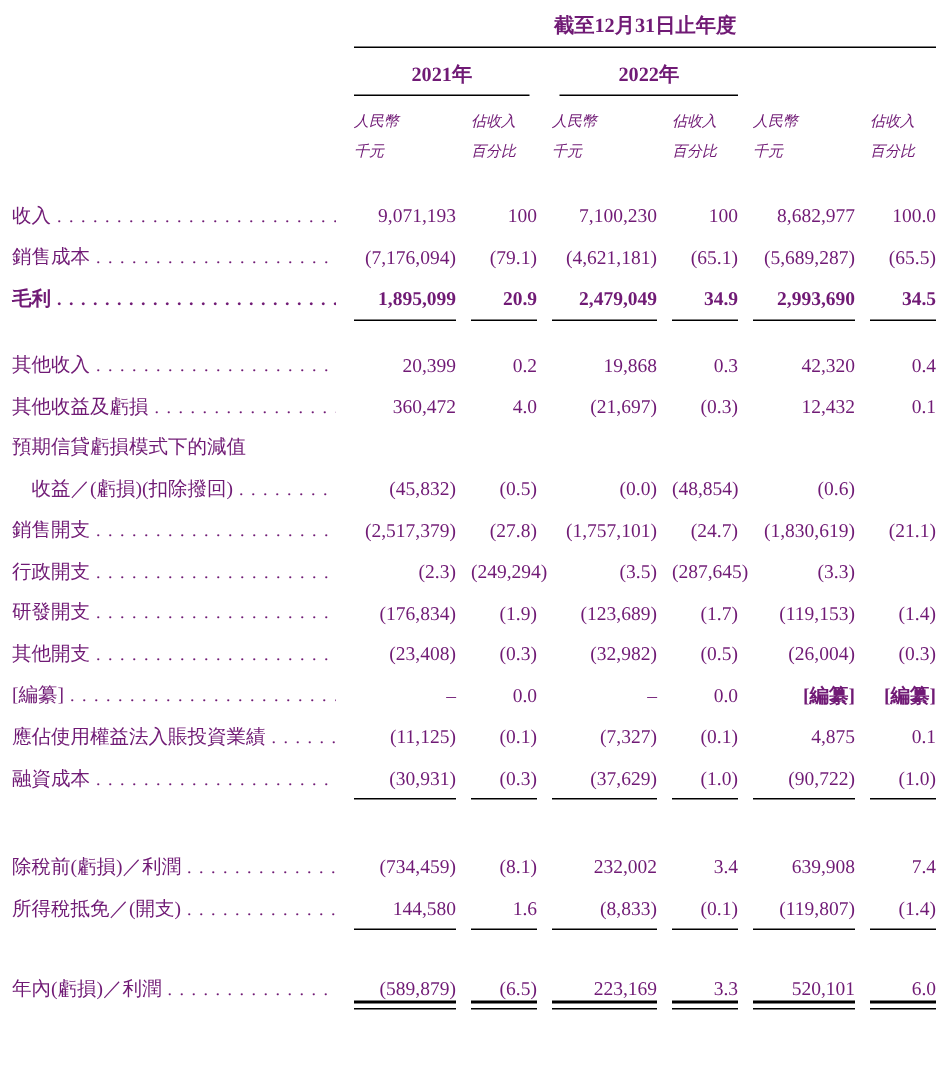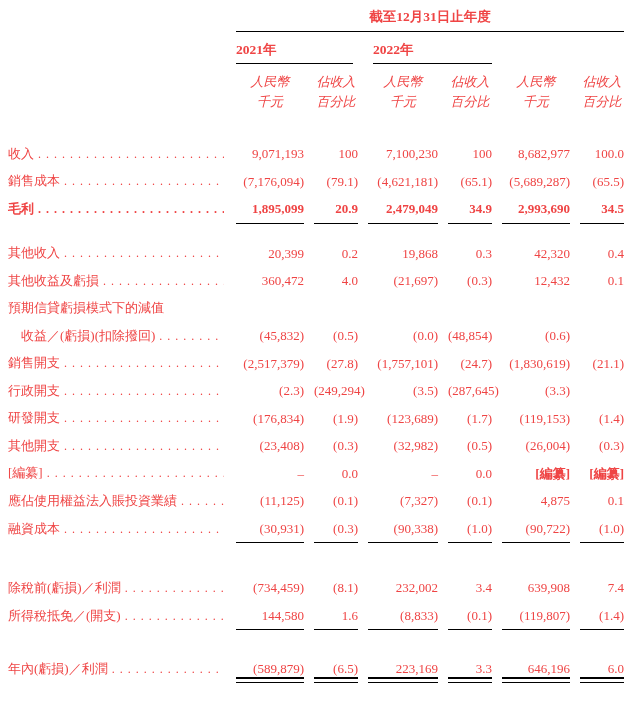--- a/index.html
+++ b/index.html
@@ -3,21 +3,21 @@
 <meta charset="utf-8">
 <style>
   html, body { margin: 0; padding: 0; background: #ffffff; }
   .page {
     position: relative;
     width: 626px;
     height: 723px;
     box-sizing: border-box;
     padding: 8px 0 0 8px;
     background: #ffffff;
-    color: #ef4444;
+    color: #701a75;
     font-family: "Liberation Serif", "DejaVu Serif", serif;
     font-size: 13px;
     --cols: 218px 68px 44px 70px 44px 68px 44px;
     overflow: hidden;
   }
   .hrow, .row {
     display: grid;
     grid-template-columns: var(--cols);
     column-gap: 10px;
   }
@@ -25,38 +25,39 @@
   .title-cell {
     grid-column: 2 / 8;
     text-align: center;
     font-weight: bold;
     font-size: 13.5px;
     padding-bottom: 5px;
     border-bottom: 1.5px solid #000;
   }
   .years-row .year-cell {
     grid-column: span 2;
+    text-align: center;
     font-weight: bold;
     font-size: 13.5px;
     padding: 9px 0 4px 0;
     border-bottom: 1.5px solid #000;
     margin: 0 5px;
   }
   .years-row .year-cell:nth-child(2) { margin-left: 0; }
   .years-row .year-cell:last-child { margin-right: 0; }
   .sub-row { margin-top: 9px; }
   .sub-row2 { margin-top: 3px; }
   .sub {
-    text-align: center;
+    text-align: left;
     font-style: italic;
-    font-size: 13px;
+    font-size: 10px;
     line-height: 17px;
   }
   
-  #rows { margin-top: 30px; }
+  #rows { margin-top: 20px; }
   .row { height: 27.5px; align-items: center; }
   .row.spacer { display: block; }
   .cell.label { display: flex; align-items: baseline; min-width: 0; }
   .lbl { white-space: nowrap; }
   .indent .cell.label { padding-left: 13px; }
   .leader {
     flex: 1;
     overflow: hidden;
     white-space: nowrap;
     margin: 0 2px 0 4px;
@@ -270,21 +271,21 @@
         <div class="cell num">4,875</div>
         <div class="cell num">0.1</div>
       </div>
       <div class="row">
         <div class="cell label">
           <span class="lbl">融資成本</span>
           <span class="leader"></span>
         </div>
         <div class="cell num rule-s">(30,931)</div>
         <div class="cell num rule-s">(0.3)</div>
-        <div class="cell num rule-s">(90,338)</div>
+        <div class="cell num rule-s">(37,629)</div>
         <div class="cell num rule-s">(1.0)</div>
         <div class="cell num rule-s">(90,722)</div>
         <div class="cell num rule-s">(1.0)</div>
       </div>
       <div class="row spacer" style="height: 32px;"></div>
       <div class="row">
         <div class="cell label">
           <span class="lbl">除稅前(虧損)／利潤</span>
           <span class="leader"></span>
         </div>
@@ -310,18 +311,18 @@
       <div class="row spacer" style="height: 26px;"></div>
       <div class="row">
         <div class="cell label">
           <span class="lbl">年內(虧損)／利潤</span>
           <span class="leader"></span>
         </div>
         <div class="cell num rule-d">(589,879)</div>
         <div class="cell num rule-d">(6.5)</div>
         <div class="cell num rule-d">223,169</div>
         <div class="cell num rule-d">3.3</div>
-        <div class="cell num rule-d">646,196</div>
+        <div class="cell num rule-d">520,101</div>
         <div class="cell num rule-d">6.0</div>
       </div>
     </div>
 
 </div>
 
 </body></html>

